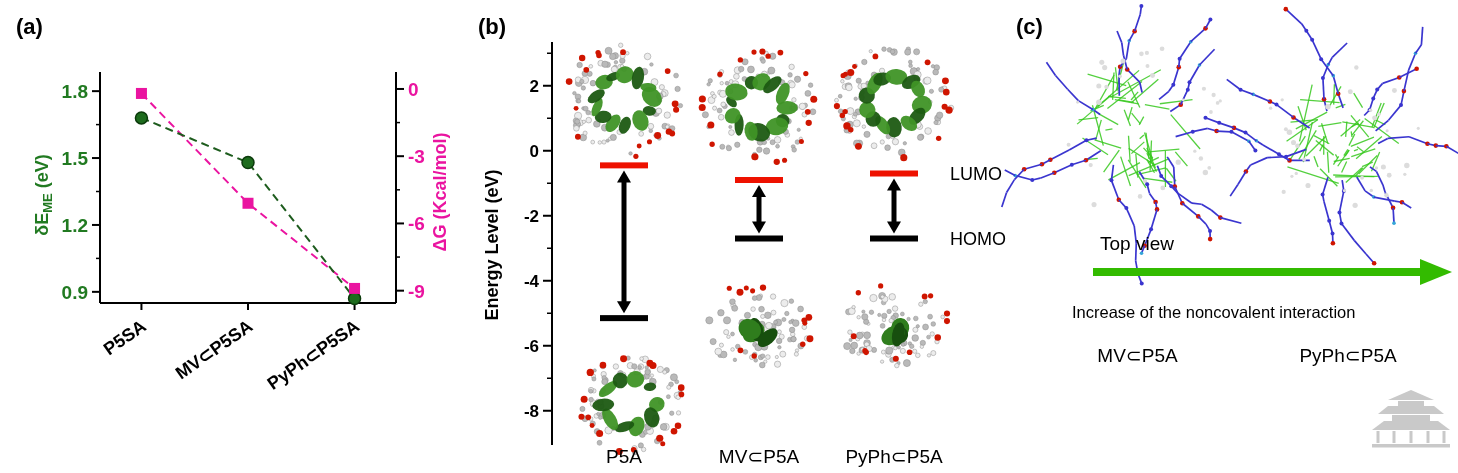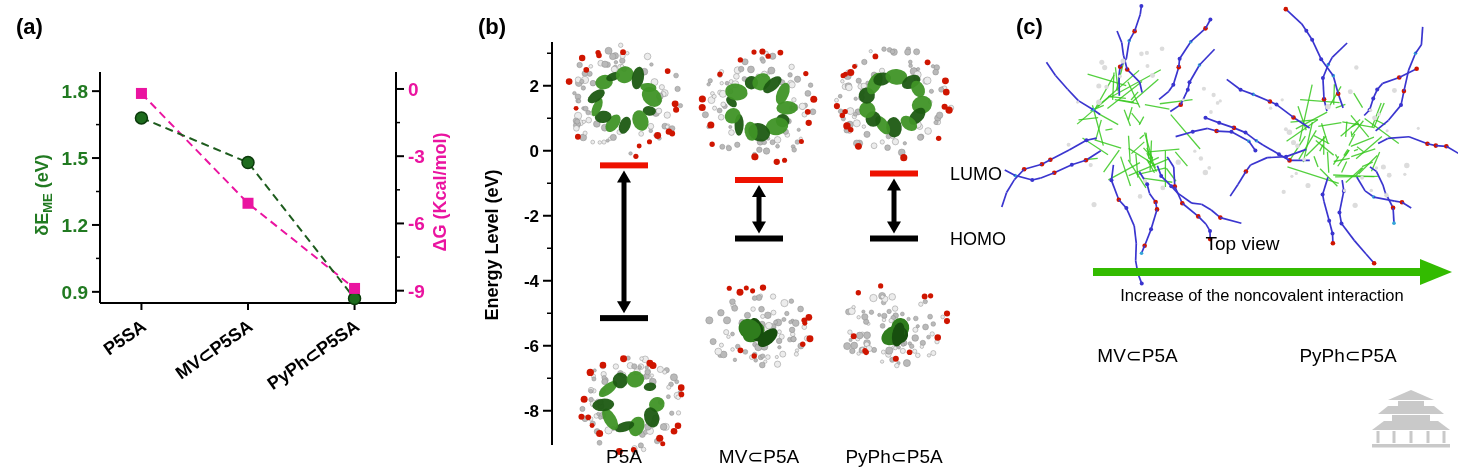--- a/index.html
+++ b/index.html
@@ -1177,26 +1177,26 @@
         <circle cx="41.68457241990293" cy="143.89568850985302" r="2.119506520638242" fill="#dcdcdc"></circle>
         <circle cx="164.82228140250663" cy="117.57833248525091" r="2.7234022826422004" fill="#dcdcdc"></circle>
         <circle cx="152.44603463243274" cy="42.4601007110389" r="2.4633022542577234" fill="#dcdcdc"></circle>
         <circle cx="147.2016287843649" cy="127.22936000709045" r="2.4073623399250206" fill="#dcdcdc"></circle>
         <circle cx="102.45940438478053" cy="142.54055040364273" r="1.6381563362665474" fill="#dcdcdc"></circle>
         <circle cx="47.42770654526541" cy="84.28905123375294" r="2.7475047837011513" fill="#dcdcdc"></circle>
         <circle cx="55.44018360515306" cy="97.82931542526465" r="2.334696965338662" fill="#dcdcdc"></circle>
         <circle cx="162.8203434557085" cy="126.30981995991309" r="1.6699890100397168" fill="#dcdcdc"></circle>
       </g>
     </svg>
-  <div class="txt" style="left:1100px;top:233px;width:285px;text-align:center;font-size:19px">Top view</div>
+  <div class="txt" style="left:1100px;top:233px;width:285px;text-align:left;font-size:19px">Top view</div>
   <svg id="arrow-c" style="left:1090px;top:256px" width="365" height="32">
       <line x1="3" y1="16" x2="332" y2="16" stroke="#33bb00" stroke-width="8"></line>
       <polygon points="330,3 362,16 330,29" fill="#33bb00"></polygon>
     </svg>
-  <div class="txt" style="left:1072px;top:286px;width:380px;text-align:center;font-size:16.5px">Increase of the noncovalent interaction</div>
+  <div class="txt" style="left:1072px;top:303px;width:380px;text-align:left;font-size:16.5px">Increase of the noncovalent interaction</div>
   <div class="txt" style="left:1060px;top:344px;width:155px;text-align:center;font-size:19px">MV⊂P5A</div>
   <div class="txt" style="left:1268px;top:344px;width:160px;text-align:center;font-size:19px">PyPh⊂P5A</div>
   <svg id="watermark" style="left:1368px;top:388px" width="86" height="62">
       <polygon points="43,2 20,12 66,12" fill="#c9c9c9"></polygon>
       <rect x="30" y="13" width="26" height="6" fill="#c9c9c9"></rect>
       <polygon points="10,26 76,26 66,18 20,18" fill="#c9c9c9"></polygon>
       <rect x="24" y="27" width="38" height="8" fill="#c9c9c9"></rect>
       <polygon points="4,42 82,42 70,33 16,33" fill="#c9c9c9"></polygon>
       <rect x="8.5" y="43" width="3" height="12" fill="#c9c9c9"></rect>
       <rect x="24.5" y="43" width="3" height="12" fill="#c9c9c9"></rect>

